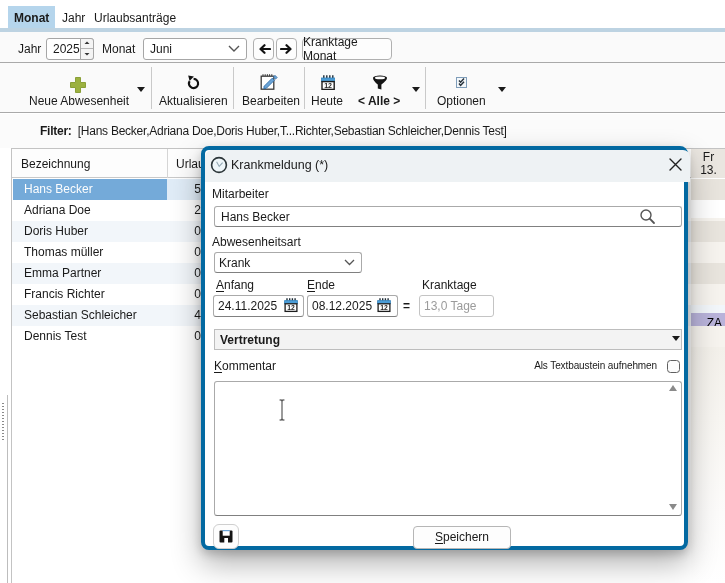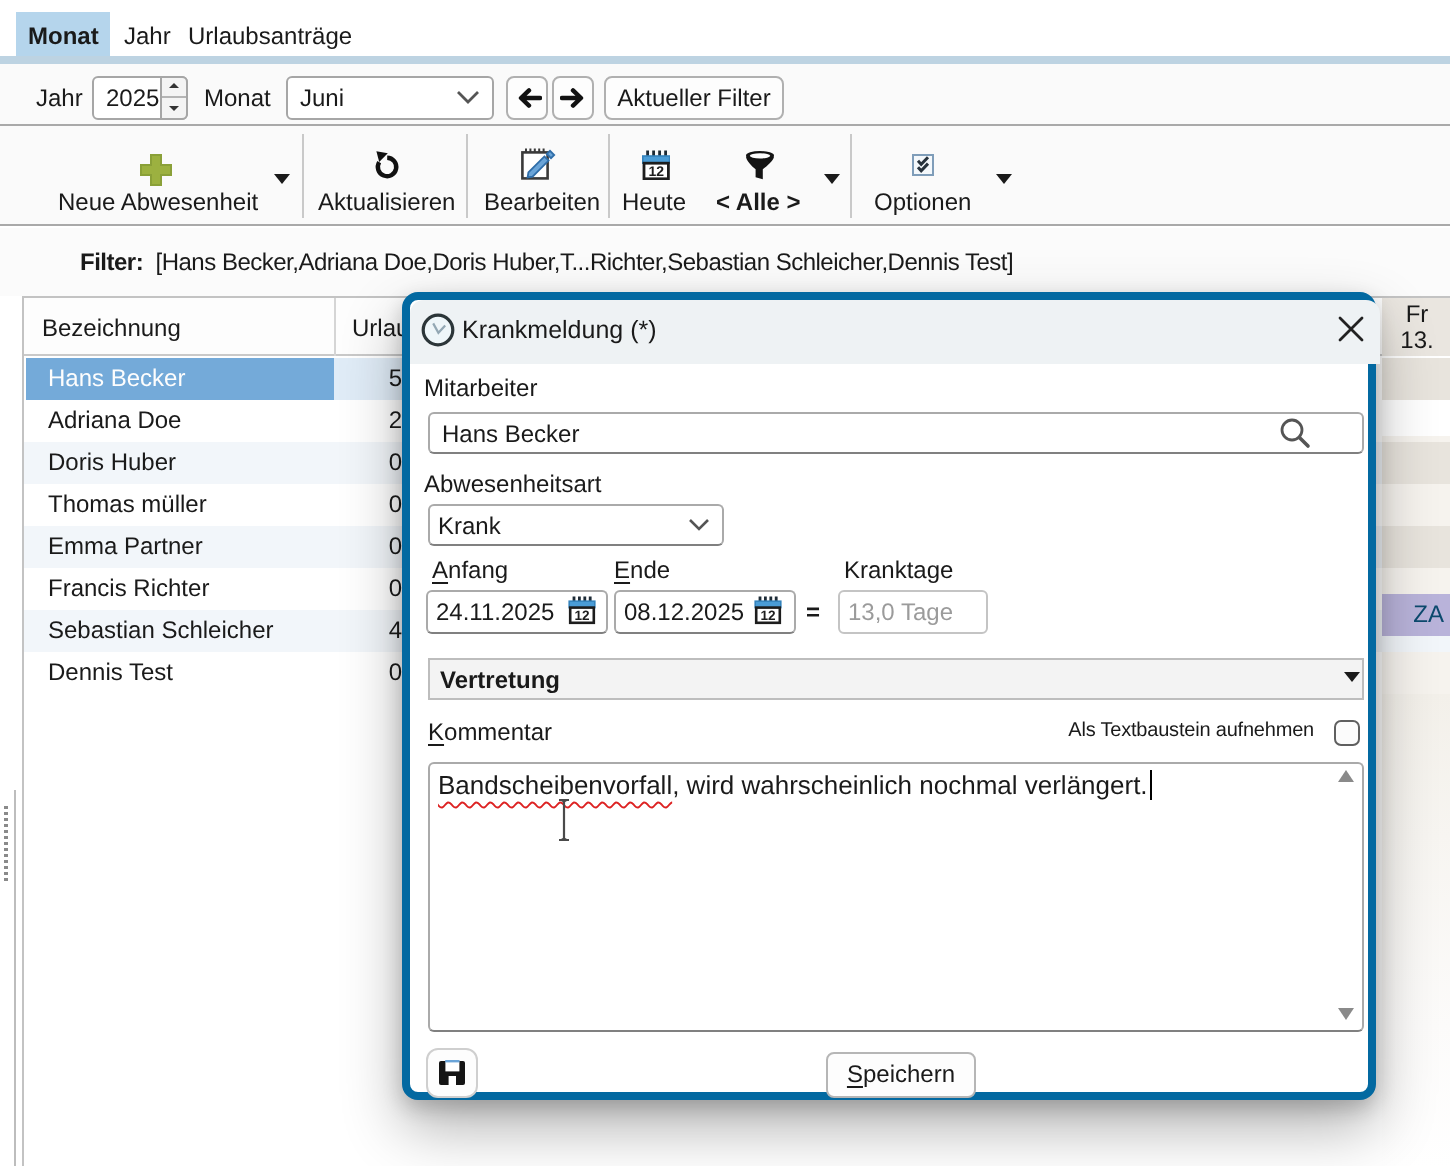--- a/index.html
+++ b/index.html
@@ -76,21 +76,21 @@
   <div class="btn ctr" style="left:253px; top:38px; width:21px; height:22px;">
     <svg width="14" height="10">
         <path d="M13 5 L4 5 M7.5 1.2 L3.5 5 L7.5 8.8" fill="none" stroke="#111" stroke-width="2.2" stroke-linecap="round" stroke-linejoin="round"></path>
       </svg>
   </div>
   <div class="btn ctr" style="left:276px; top:38px; width:21px; height:22px;">
     <svg width="14" height="10">
         <path d="M1 5 L10 5 M6.5 1.2 L10.5 5 L6.5 8.8" fill="none" stroke="#111" stroke-width="2.2" stroke-linecap="round" stroke-linejoin="round"></path>
       </svg>
   </div>
-  <div class="btn ctr" style="left:302px; top:38px; width:90px; height:22px;">Aktueller Filter</div>
+  <div class="btn ctr" style="left:302px; top:38px; width:90px; height:22px;">Kranktage Monat</div>
 
   <div id="toolbar"></div>
   <div class="tsep" style="left:151px; top:67px;"></div>
   <div class="tsep" style="left:233px; top:67px;"></div>
   <div class="tsep" style="left:304px; top:67px;"></div>
   <div class="tsep" style="left:425px; top:67px;"></div>
 
   <svg class="abs" style="left:70px; top:77px;" width="16" height="16">
     <path d="M5.5 0.5 H10.5 V5.5 H15.5 V10.5 H10.5 V15.5 H5.5 V10.5 H0.5 V5.5 H5.5 Z" fill="#9cb140" stroke="#8aa038" stroke-width="1"></path>
   </svg>
@@ -179,21 +179,21 @@
         <div class="numtxt">0</div>
       </div>
 
     <div class="frcell" style="top:0; height:29px; background:#eae6e0; text-align:center; font-size:12px; line-height:13px; padding-top:2px;">Fr<br>13.</div>
     <div class="frcell" style="top:30px; height:21px; background:#e8e4dd;"></div>
     <div class="frcell" style="top:51px; height:21px; background:#f6f3ee; text-align:right; padding:3px 2px 0 0;margin-top:18px;">8,00</div>
     <div class="frcell" style="top:72px; height:21px; background:#e8e4dd;"></div>
     <div class="frcell" style="top:93px; height:21px; background:#f6f3ee;"></div>
     <div class="frcell" style="top:114px; height:21px; background:#e8e4dd;"></div>
     <div class="frcell" style="top:135px; height:21px; background:#f6f3ee;"></div>
-    <div class="frcell" style="top:148px; height:21px; background:#b9b3da; text-align:right; padding:3px 4px 0 0; color:#0c4a6e;">ZA</div>
+    <div class="frcell" style="top:164px; height:21px; background:#b9b3da; text-align:right; padding:3px 4px 0 0; color:#000000;">ZA</div>
     <div class="frcell" style="top:177px; height:21px; background:#f6f3ee;"></div>
     <div class="frcell" style="top:198px; height:237px; background:linear-gradient(180deg,#f3f0ea 0%,#f7f5f1 30%,#fcfbfa 70%,#ffffff 100%);"></div>
   </div>
 
   <div class="abs" style="left:7px; top:395px; width:1px; height:188px; background:#bdbdbd;"></div>
 
   <div class="abs" style="left:2px; top:403px; width:2px; height:38px; background-image:repeating-linear-gradient(#8a8a8a 0 1.4px, transparent 1.4px 3px);"></div>
 
   <div id="dlg">
     <div id="dlgtitle"></div>
@@ -249,31 +249,30 @@
 
     <div class="abs" style="left:9px; top:179px; width:468px; height:21px; background:#f3f3f3; border:1px solid #bdbdbd;"></div>
     <div class="dlbl" style="left:15px; top:183px; font-weight:bold;">Vertretung</div>
     <div class="dd" style="left:467px; top:186px;"></div>
 
     <div class="dlbl" style="left:9px; top:209px;"><span class="ul">K</span>ommentar</div>
     <div class="dlbl" style="left:301px; top:210px; width:151px; text-align:right; font-size:10px; letter-spacing:-0.1px; color:#1a1a1a;">Als Textbaustein aufnehmen</div>
     <div class="abs" style="left:462px; top:210px; width:13px; height:13px; border:1.4px solid #5f5f5f; border-radius:3.5px; background:#fbfbfb;"></div>
 
     <div class="din" style="left:9px; top:231px; width:468px; height:135px;"></div>
-    <div class="dlbl" style="left:14px; top:235px; font-size:13px;"><span style="text-decoration:underline; text-decoration-style:wavy; text-decoration-color:#d22; text-decoration-thickness:1px; text-underline-offset:3px;">Bandscheibenvorfall</span>, wird wahrscheinlich nochmal verlängert.<span style="border-left:1px solid #000; margin-left:1px;">​</span></div>
     <svg class="abs" style="left:71px; top:249px;" width="12" height="22">
       <path d="M3.5 1 H8.5 M6 1 V21 M3.5 21 H8.5" fill="none" stroke="#4a4a4a" stroke-width="1.1"></path>
       <path d="M4.5 1 C5.5 2 6.5 2 7.5 1 M4.5 21 C5.5 20 6.5 20 7.5 21" fill="none" stroke="#4a4a4a" stroke-width="0.8"></path>
     </svg>
     <div class="abs" style="left:464px; top:235px; width:0; height:0; border-left:4.5px solid transparent; border-right:4.5px solid transparent; border-bottom:6px solid #8a8a8a;"></div>
     <div class="abs" style="left:464px; top:354px; width:0; height:0; border-left:4.5px solid transparent; border-right:4.5px solid transparent; border-top:6px solid #8a8a8a;"></div>
 
     <div class="abs" style="left:8px; top:374px; width:26px; height:25px; border:1px solid #cfcfcf; border-radius:6px; background:#fdfdfd;"></div>
     <svg class="abs" style="left:14px; top:380px;" width="14" height="13">
       <rect x="0.5" y="0.5" width="13" height="12" rx="1" fill="#141414"></rect>
       <rect x="3.7" y="0.8" width="7" height="4.9" fill="#fff"></rect>
       <rect x="5.3" y="8" width="3.7" height="5" fill="#fff"></rect>
       <rect x="3.6" y="0" width="7.2" height="1.2" fill="#6aa4d8"></rect>
     </svg>
-    <div class="dbtn" style="left:208px; top:376px; width:75px;"><span class="ul">S</span>peichern</div>
+    <div class="dbtn" style="left:208px; top:376px; width:98px;"><span class="ul">S</span>peichern</div>
   </div>
 
 </div>
 
 </body></html>

